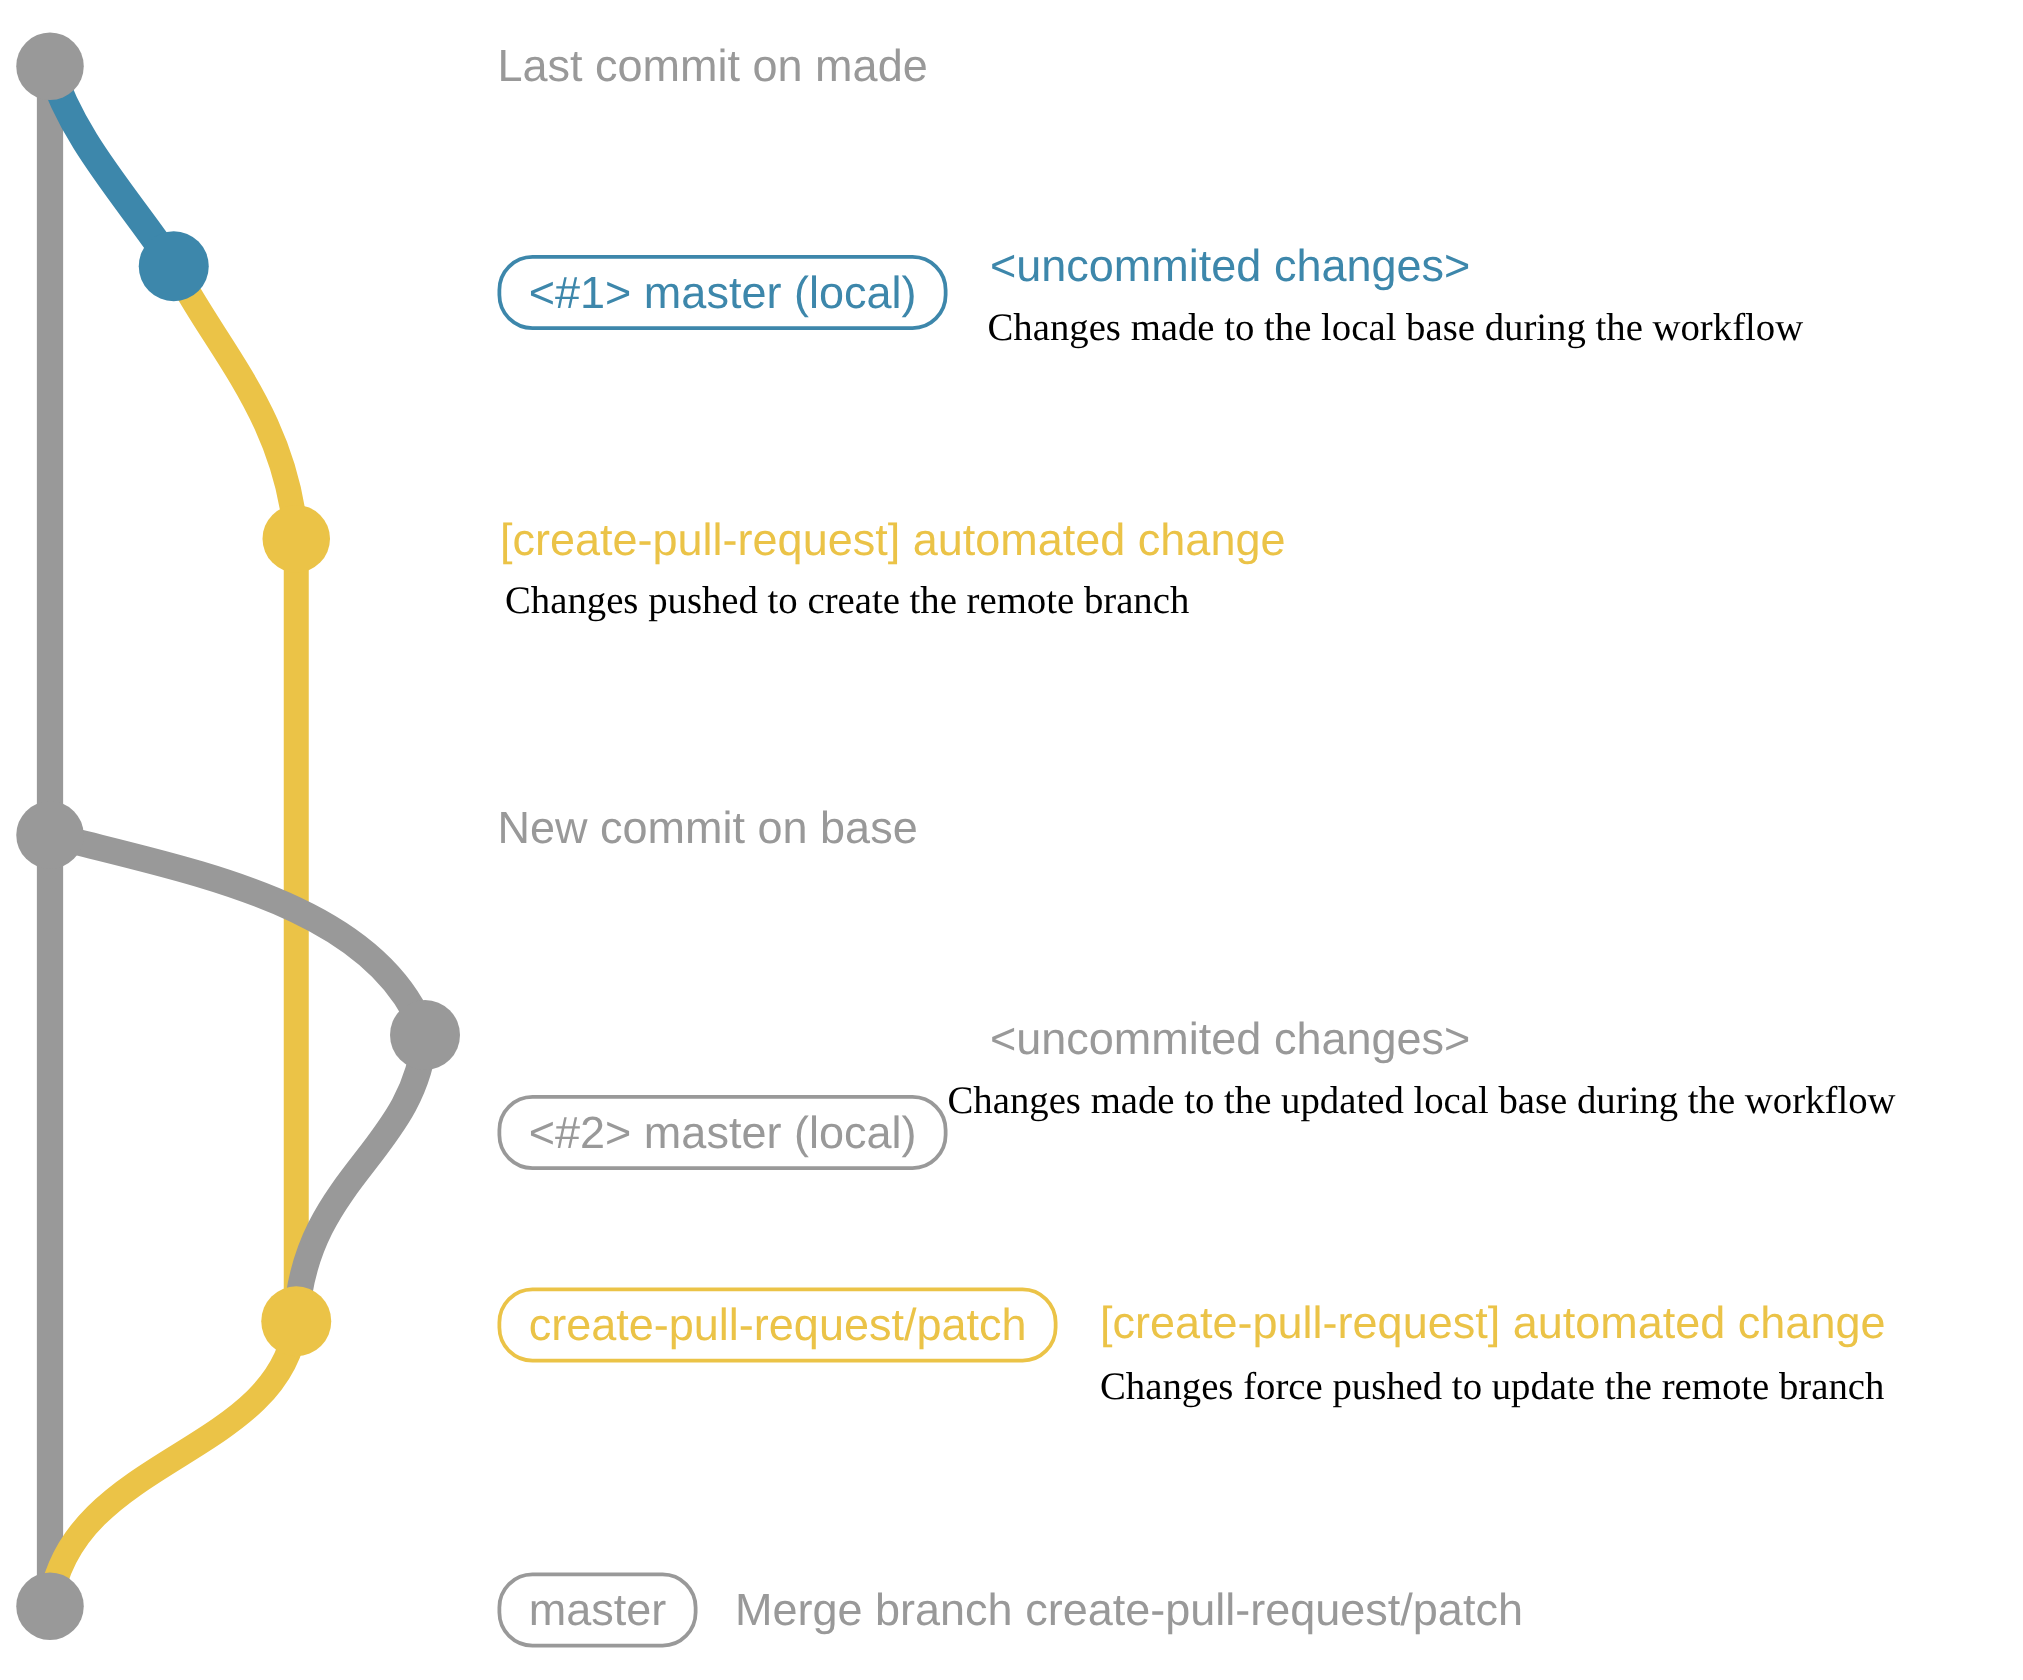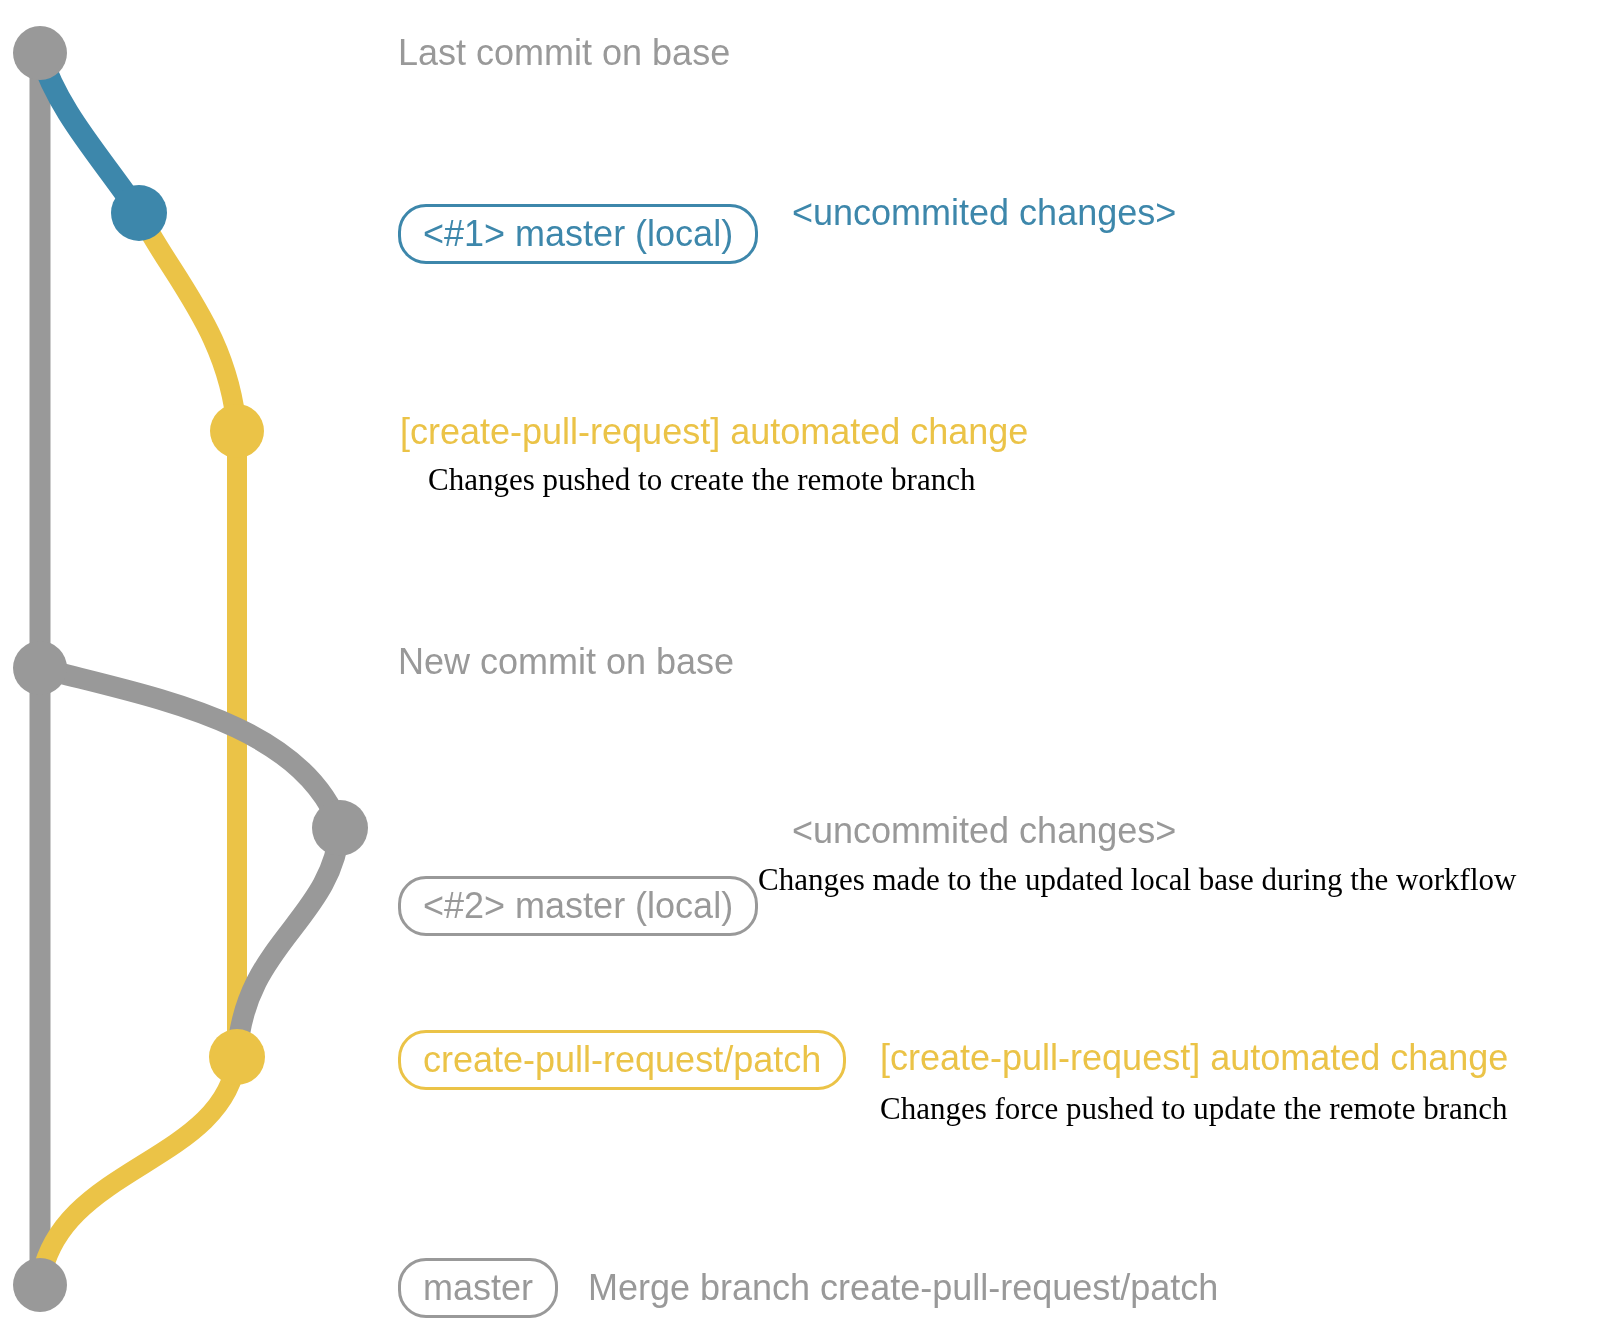--- a/index.html
+++ b/index.html
@@ -77,27 +77,28 @@
 
     <circle cx="40" cy="53" r="27" fill="var(--gray)"></circle>
     <circle cx="139" cy="213" r="28" fill="var(--blue)"></circle>
     <circle cx="237" cy="431" r="27" fill="var(--yellow)"></circle>
     <circle cx="40" cy="668" r="27" fill="var(--gray)"></circle>
     <circle cx="340" cy="828" r="28" fill="var(--gray)"></circle>
     <circle cx="237" cy="1057" r="28" fill="var(--yellow)"></circle>
     <circle cx="40" cy="1285" r="27" fill="var(--gray)"></circle>
   </svg>
 
-  <div class="plain-label c-gray" style="left:398px; top:31px;">Last commit on base</div>
+  <div class="plain-label c-gray" style="left:398px; top:31px;">Last commit on made</div>
 
   <div class="badge c-blue" style="left:398px; top:183px;margin-top:21px;">&lt;#1&gt; master (local)</div>
   <div class="heading c-blue" style="left:792px; top:191px;">&lt;uncommited changes&gt;</div>
+  <div class="desc" style="left:790px; top:243px;">Changes made to the local base during the workflow</div>
 
   <div class="heading c-yellow" style="left:400px; top:410px;">[create-pull-request] automated change</div>
-  <div class="desc" style="left:428px; top:461px;">Changes pushed to create the remote branch</div>
+  <div class="desc" style="left:404px; top:461px;">Changes pushed to create the remote branch</div>
 
   <div class="plain-label c-gray" style="left:398px; top:640px;">New commit on base</div>
 
   <div class="badge c-gray" style="left:398px; top:836px;margin-top:40px;">&lt;#2&gt; master (local)</div>
   <div class="heading c-gray" style="left:792px; top:809px;">&lt;uncommited changes&gt;</div>
   <div class="desc" style="left:758px; top:861px;">Changes made to the updated local base during the workflow</div>
 
   <div class="badge c-yellow" style="left:398px; top:1030px;">create-pull-request/patch</div>
   <div class="heading c-yellow" style="left:880px; top:1036px;">[create-pull-request] automated change</div>
   <div class="desc" style="left:880px; top:1090px;">Changes force pushed to update the remote branch</div>

